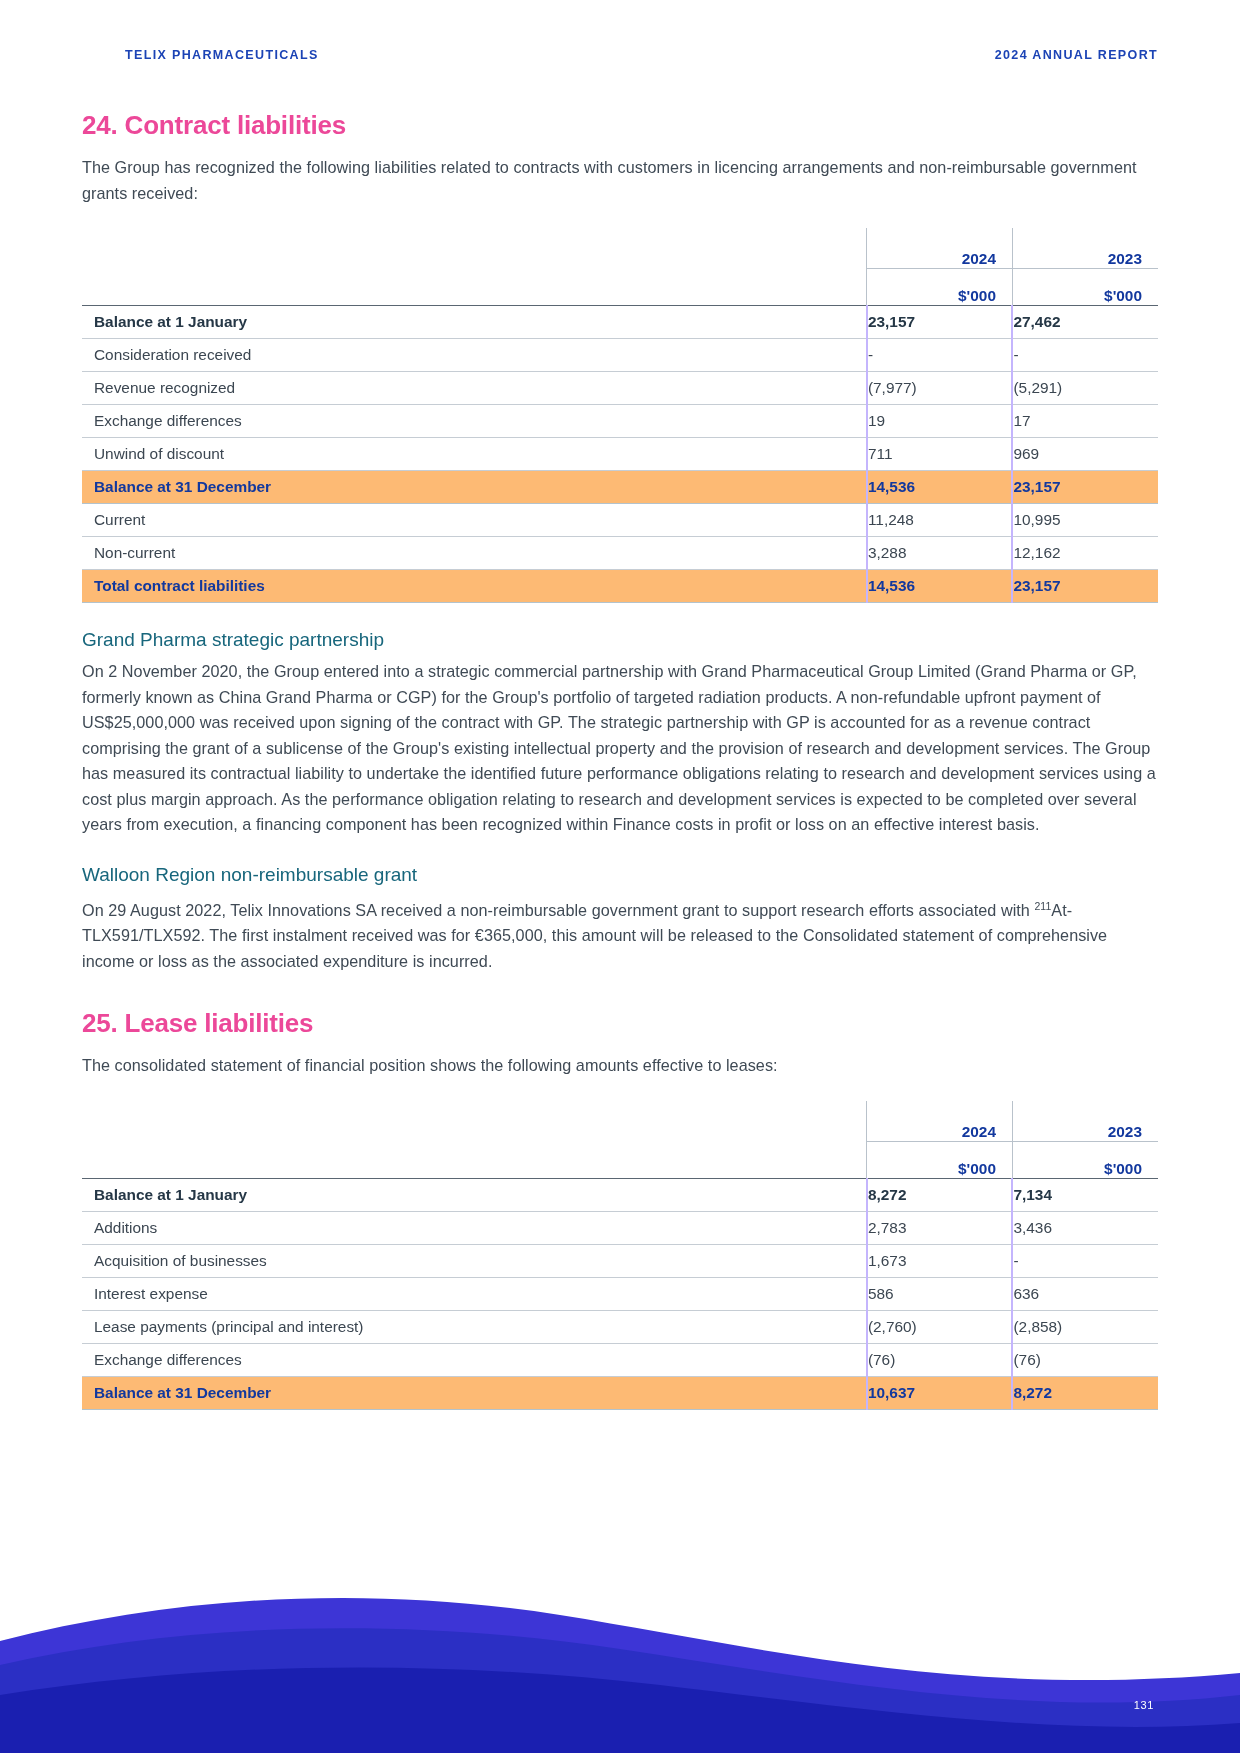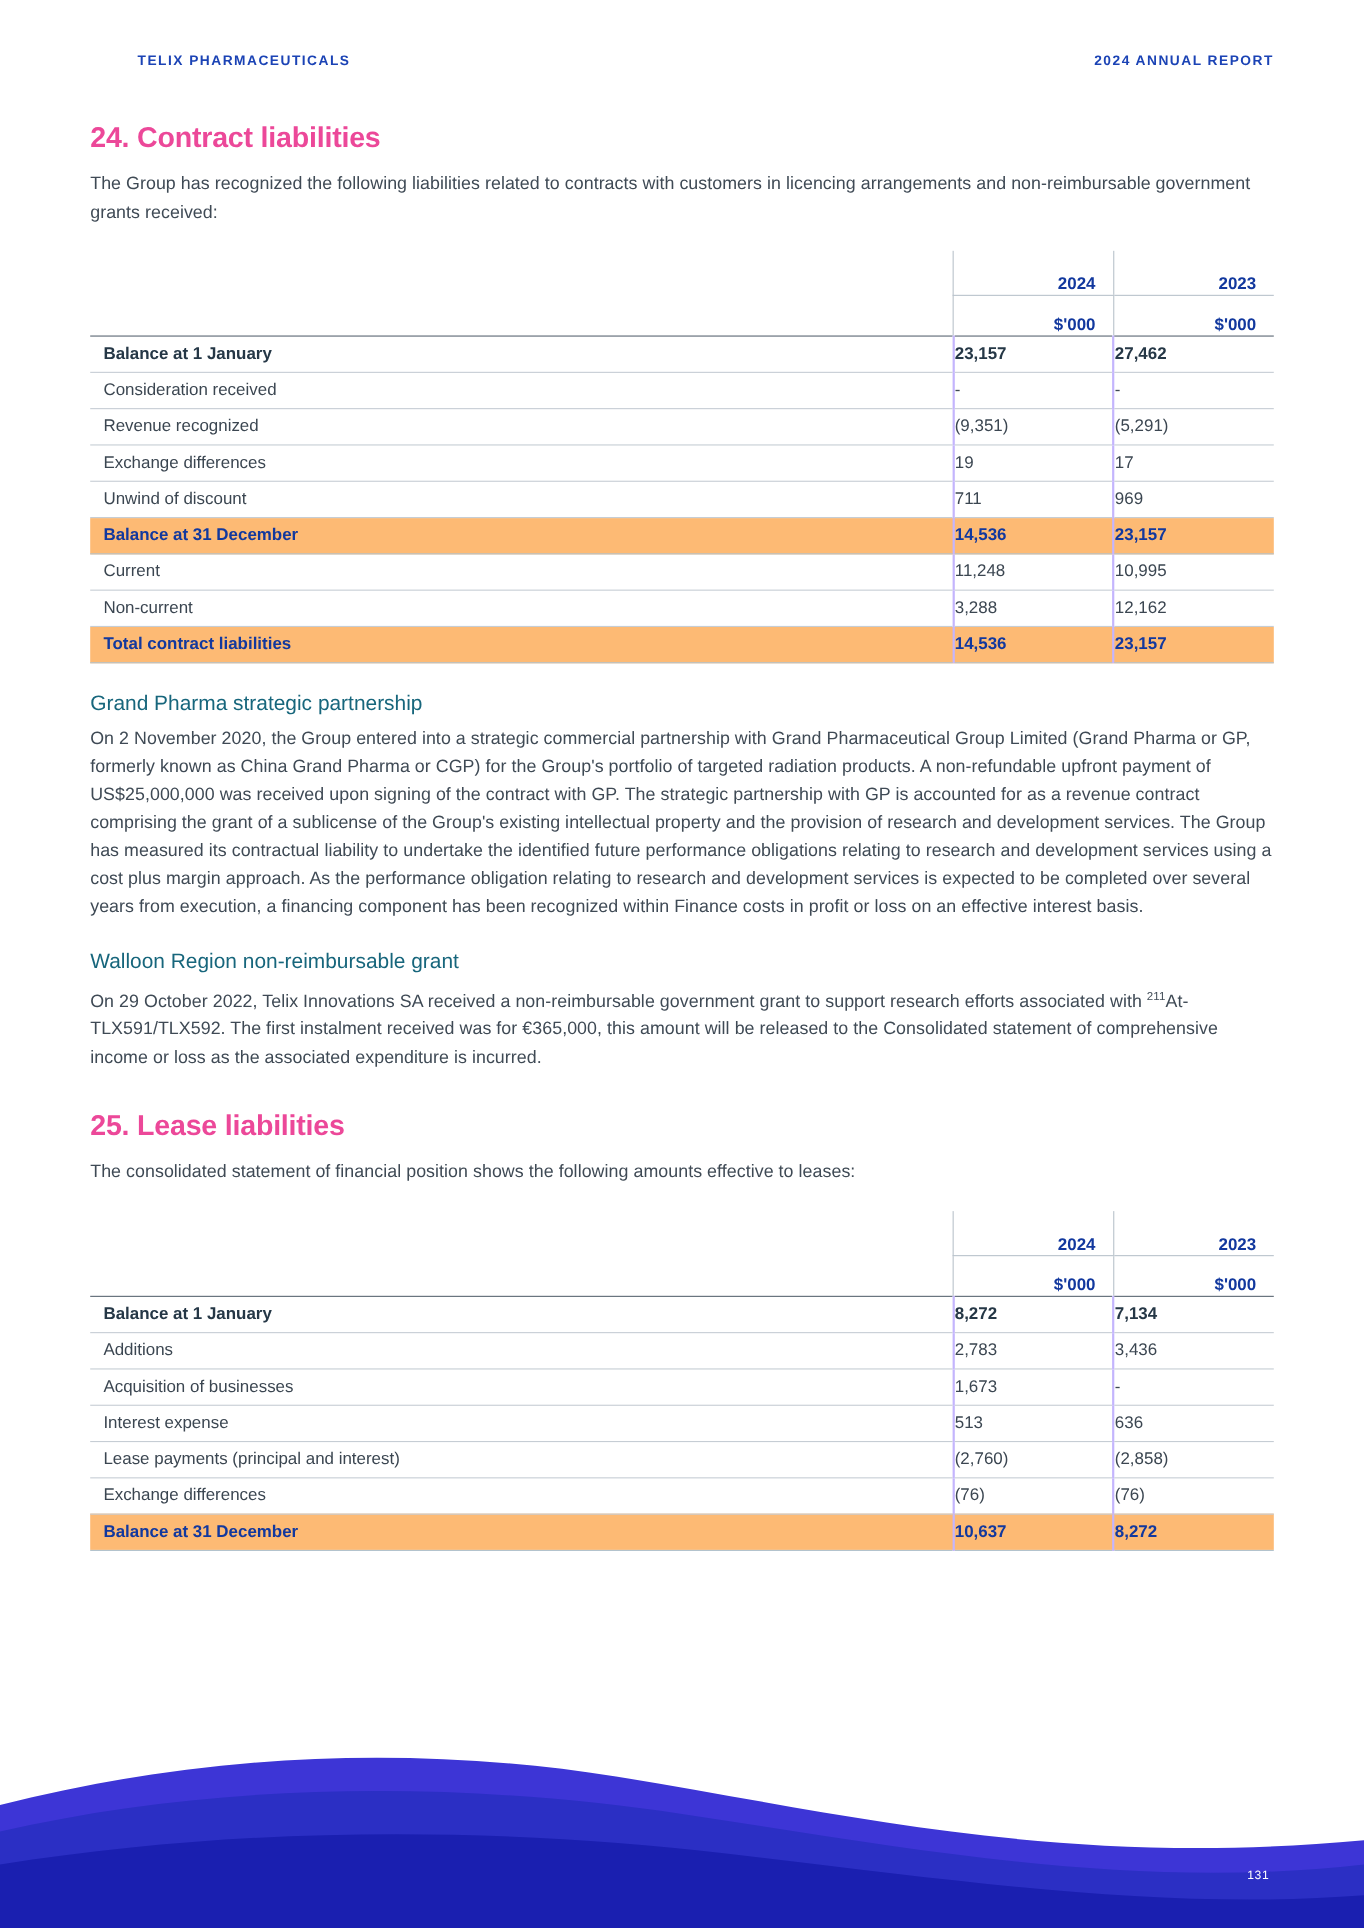--- a/index.html
+++ b/index.html
@@ -122,21 +122,21 @@
           <td class="num">23,157</td>
           <td class="num">27,462</td>
         </tr>
         <tr class="row">
           <td class="lbl">Consideration received</td>
           <td class="num">-</td>
           <td class="num">-</td>
         </tr>
         <tr class="row">
           <td class="lbl">Revenue recognized</td>
-          <td class="num">(9,351)</td>
+          <td class="num">(7,977)</td>
           <td class="num">(5,291)</td>
         </tr>
         <tr class="row">
           <td class="lbl">Exchange differences</td>
           <td class="num">19</td>
           <td class="num">17</td>
         </tr>
         <tr class="row">
           <td class="lbl">Unwind of discount</td>
           <td class="num">711</td>
@@ -162,21 +162,21 @@
           <td class="num">14,536</td>
           <td class="num">23,157</td>
         </tr>
       </tbody>
     </table>
 
     <h3 class="sub">Grand Pharma strategic partnership</h3>
     <p class="body">On 2 November 2020, the Group entered into a strategic commercial partnership with Grand Pharmaceutical Group Limited (Grand Pharma or GP, formerly known as China Grand Pharma or CGP) for the Group's portfolio of targeted radiation products. A non-refundable upfront payment of US$25,000,000 was received upon signing of the contract with GP. The strategic partnership with GP is accounted for as a revenue contract comprising the grant of a sublicense of the Group's existing intellectual property and the provision of research and development services. The Group has measured its contractual liability to undertake the identified future performance obligations relating to research and development services using a cost plus margin approach. As the performance obligation relating to research and development services is expected to be completed over several years from execution, a financing component has been recognized within Finance costs in profit or loss on an effective interest basis.</p>
 
     <h3 class="sub">Walloon Region non-reimbursable grant</h3>
-    <p class="body"><span>On 29 October 2022, Telix Innovations SA received a non-reimbursable government grant to support research efforts associated with </span><sup>211</sup><span>At-TLX591/TLX592. The first instalment received was for €365,000, this amount will be released to the Consolidated statement of comprehensive income or loss as the associated expenditure is incurred.</span></p>
+    <p class="body"><span>On 29 August 2022, Telix Innovations SA received a non-reimbursable government grant to support research efforts associated with </span><sup>211</sup><span>At-TLX591/TLX592. The first instalment received was for €365,000, this amount will be released to the Consolidated statement of comprehensive income or loss as the associated expenditure is incurred.</span></p>
 
     <h2 class="section" style="margin-top:34px;">25. Lease liabilities</h2>
     <p class="body">The consolidated statement of financial position shows the following amounts effective to leases:</p>
 
     <table class="fin">
       <colgroup>
           <col class="c-label">
           <col class="c-num">
           <col class="c-num">
         </colgroup>
@@ -202,21 +202,21 @@
           <td class="num">2,783</td>
           <td class="num">3,436</td>
         </tr>
         <tr class="row">
           <td class="lbl">Acquisition of businesses</td>
           <td class="num">1,673</td>
           <td class="num">-</td>
         </tr>
         <tr class="row">
           <td class="lbl">Interest expense</td>
-          <td class="num">513</td>
+          <td class="num">586</td>
           <td class="num">636</td>
         </tr>
         <tr class="row">
           <td class="lbl">Lease payments (principal and interest)</td>
           <td class="num">(2,760)</td>
           <td class="num">(2,858)</td>
         </tr>
         <tr class="row">
           <td class="lbl">Exchange differences</td>
           <td class="num">(76)</td>

